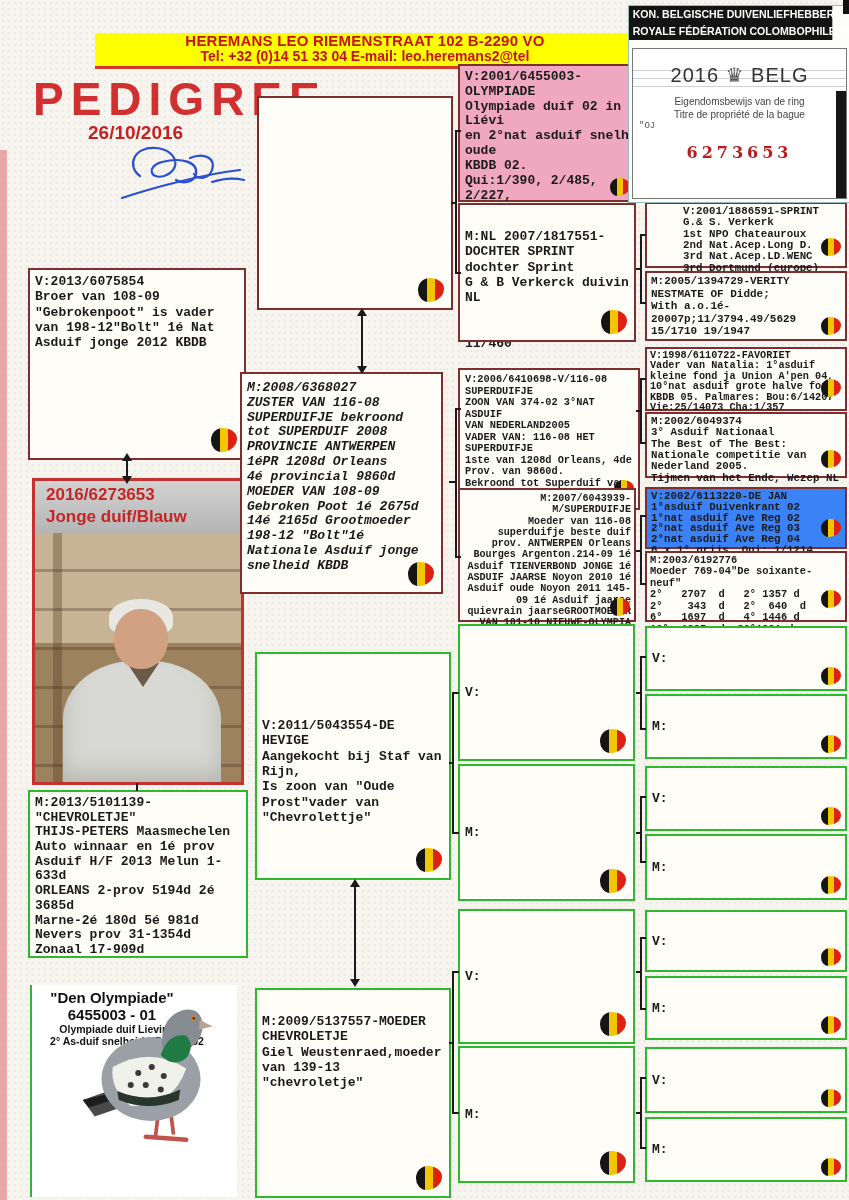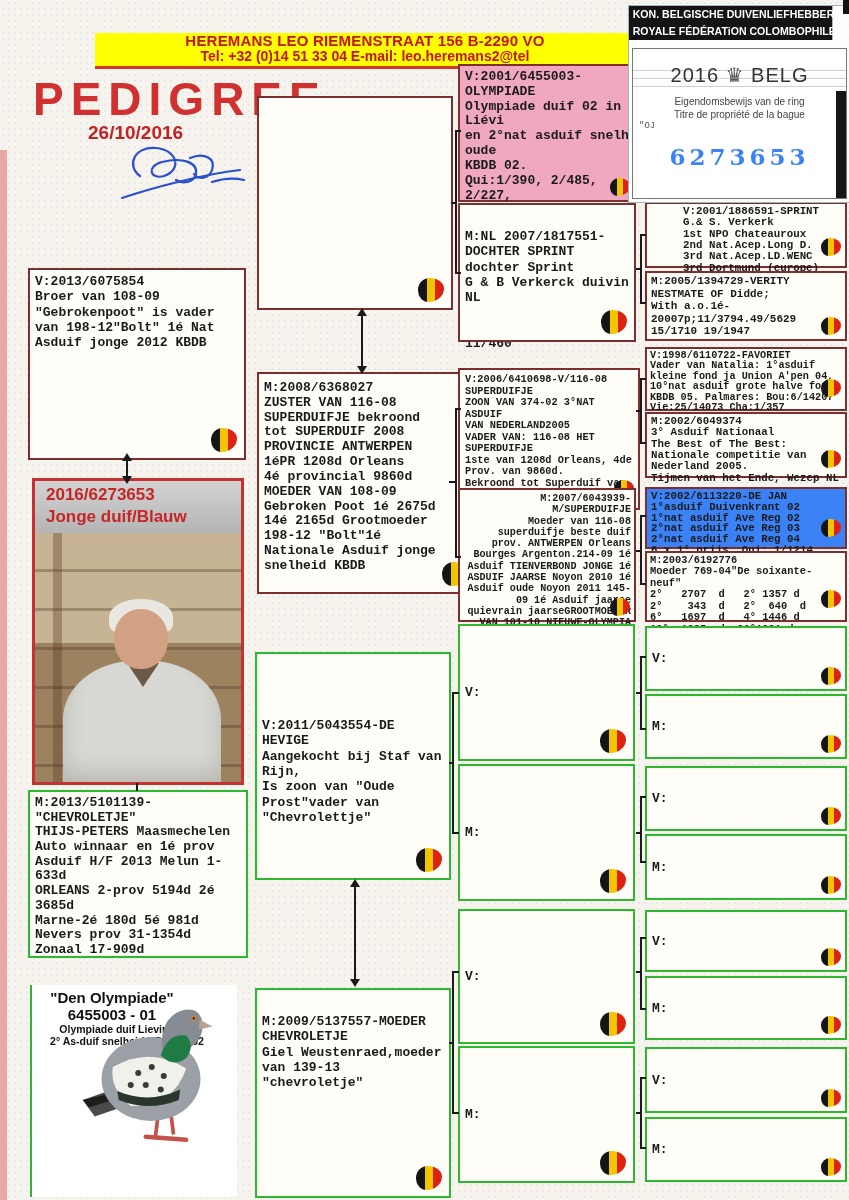--- a/index.html
+++ b/index.html
@@ -25,21 +25,21 @@
   .cert .band{background:#141414;color:#fff;font-family:"Liberation Sans",sans-serif;font-weight:800;
               font-size:11.5px;line-height:17px;white-space:nowrap;padding-left:4px;
               transform:scaleX(.92);transform-origin:left;}
   .cert .inner{position:absolute;left:3px;right:3px;top:42px;bottom:3px;border:1px solid #777;background:#fff;}
   .cert .yrrow{position:relative;margin-top:14px;text-align:center;font-family:"Liberation Sans",sans-serif;
                font-size:20px;color:#333;letter-spacing:1px;
                background:repeating-linear-gradient(180deg,transparent 0 7px,#cfcfcf 7px 8px);}
   .cert .own{font-family:"Liberation Sans",sans-serif;font-size:10px;color:#444;text-align:center;line-height:13px;}
   .cert .sidemark{position:absolute;left:6px;top:72px;font-size:9px;color:#555;}
   .cert .ring-num{margin-top:22px;text-align:center;font-family:"DejaVu Serif","Liberation Serif",serif;
-                  font-weight:bold;font-size:23px;letter-spacing:4px;color:#3b82f6;}
+                  font-weight:bold;font-size:16px;letter-spacing:4px;color:#b91c1c;}
   .cert .blackbar{position:absolute;right:0;top:42px;width:10px;bottom:0;background:#161616;}
 
   
   .ped-title{position:absolute;left:33px;top:72px;font-family:"Liberation Sans",sans-serif;
              font-weight:800;font-size:46px;letter-spacing:7px;color:#d03030;z-index:2;}
   .ped-date{position:absolute;left:88px;top:122px;font-family:"Liberation Sans",sans-serif;
             font-weight:800;font-size:19px;color:#c42222;z-index:2;}
   .sig{position:absolute;left:112px;top:136px;z-index:2;}
 
   
@@ -91,21 +91,21 @@
 </style>
 </head>
 <body>
 
 <div class="page">
   <div class="dots"></div>
   <div class="pink-strip"></div>
   <div class="corner-mark"></div>
 
   <div class="yellow-band">
-    <div class="l1">HEREMANS LEO    RIEMENSTRAAT 156   B-2290  VO</div>
+    <div class="l1">HEREMANS LEO    RIEMENSTRAAT 102   B-2290  VO</div>
     <div class="l2">Tel: +32 (0)14 51 33 04   E-mail: leo.heremans2@tel</div>
   </div>
 
   <div class="cert">
     <div class="band">KON. BELGISCHE DUIVENLIEFHEBBERSBON</div>
     <div class="band">ROYALE FÉDÉRATiON COLOMBOPHILE BELG</div>
     <div class="inner">
       <div class="yrrow">
         <span>2016</span>
         <span style="font-family:'DejaVu Sans',sans-serif;color:#555;">♛</span>
@@ -193,21 +193,21 @@
       <circle cx="154" cy="36" r="16" fill="#868c92"></circle>
       <circle cx="160" cy="31" r="3.4" fill="#d97b2a"></circle>
         <circle cx="160" cy="31" r="1.5" fill="#111"></circle>
       <path d="M168 33 L185 42 L167 46 Z" fill="#b9a193"></path>
     </svg>
   </div>
 
   <div class="box maroon" style="left:257px;top:96px;width:196px;height:214px;">
     <span class="be-icon"></span>
   </div>
-  <div class="box maroon" style="left:257px;top:372px;width:220px;height:222px;">
+  <div class="box maroon" style="left:240px;top:372px;width:203px;height:222px;font-style:italic;">
     <div class="btxt" style="font-size:13px;line-height:1.14;padding-top:7px;">M:2008/6368027
 ZUSTER VAN 116-08
 SUPERDUIFJE bekroond
 tot SUPERDUIF 2008
 PROVINCIE ANTWERPEN
 1éPR 1208d Orleans
 4é provincial 9860d
 MOEDER VAN 108-09
 Gebroken Poot 1é 2675d
 14é 2165d Grootmoeder

